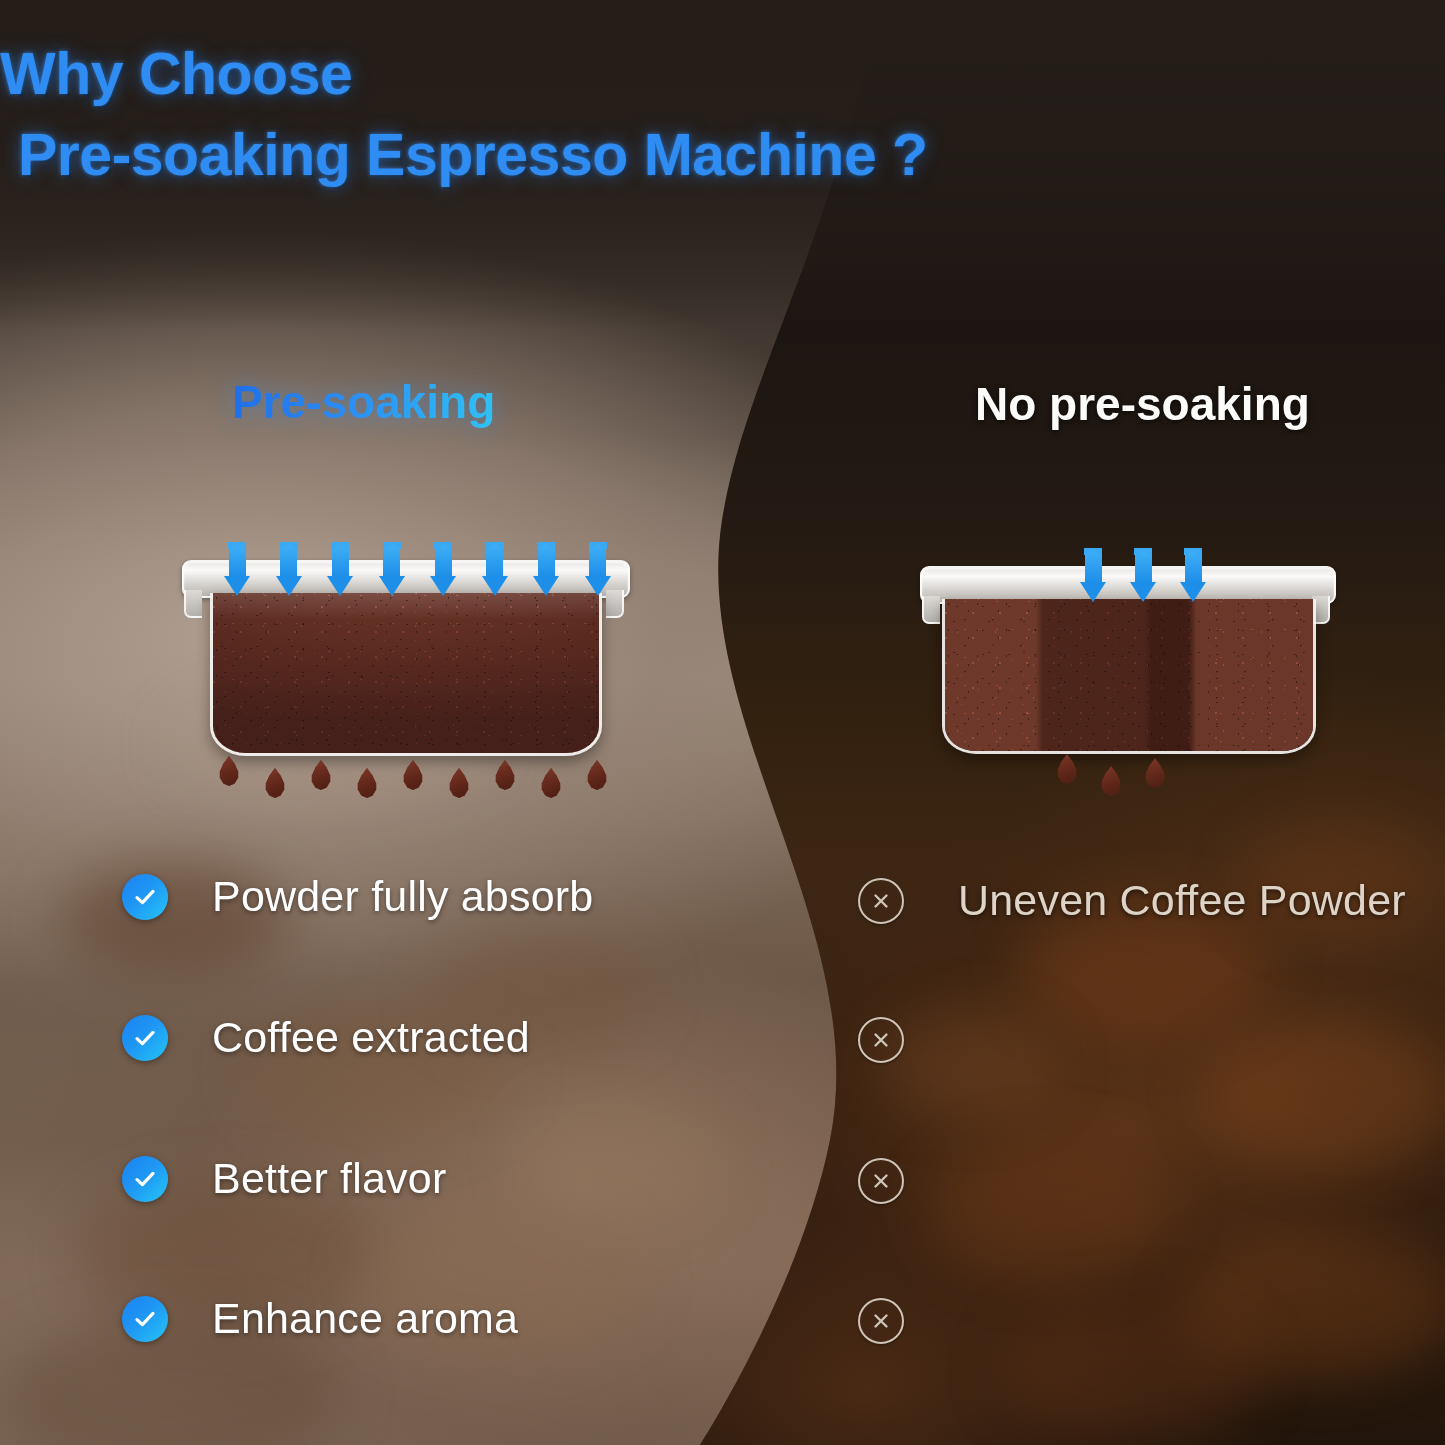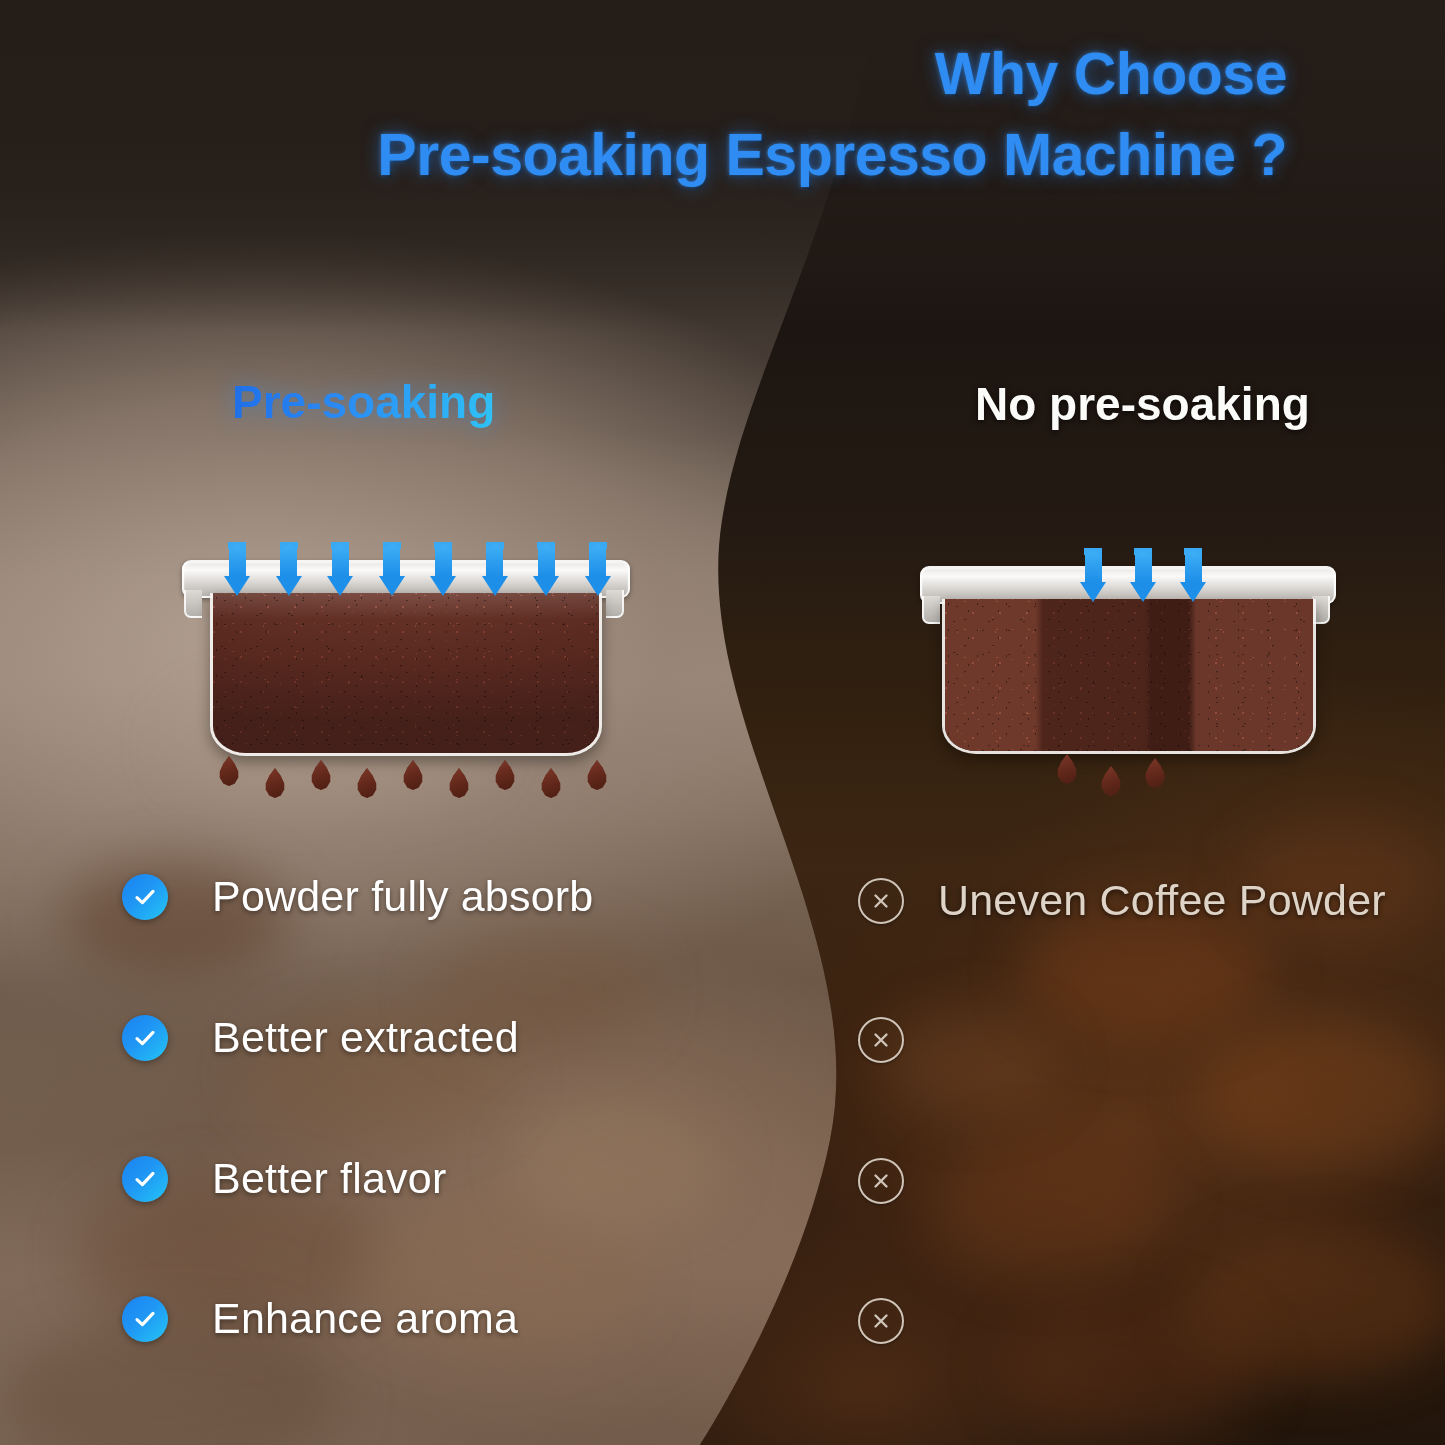--- a/index.html
+++ b/index.html
@@ -46,25 +46,25 @@
   
   .curve-sheen{position:absolute;inset:0;
     -webkit-clip-path:path('M 1445 0 L 1445 1445 L 700 1445 C 700 1445 800 1290 830 1140 C 872 930 690 720 722 520 C 744 380 830 250 880 0 Z');
     clip-path:path('M 1445 0 L 1445 1445 L 700 1445 C 700 1445 800 1290 830 1140 C 872 930 690 720 722 520 C 744 380 830 250 880 0 Z');
     background:linear-gradient(100deg, rgba(190,175,160,.30) 0px, rgba(150,130,112,.10) 22px, rgba(0,0,0,0) 70px);
     pointer-events:none;}
   .top-darken{position:absolute;left:0;top:0;width:1445px;height:330px;
     background:linear-gradient(180deg,#241d18 0%,rgba(36,29,24,.92) 42%,rgba(40,32,26,.45) 78%,rgba(40,32,26,0) 100%);}
 
   
-  .title{position:absolute;left:0;top:34px;width:1287px;text-align:right;
+  .title{position:absolute;left:0;top:34px;width:1287px;text-align:left;
     font-weight:bold;font-size:59px;line-height:1.38;letter-spacing:-.5px;
     color:#2f8cf3;
     text-shadow:0 0 18px rgba(40,130,240,.55),0 0 4px rgba(70,160,255,.6),2px 2px 2px rgba(0,0,0,.55);}
-  .title .l2{display:block;}
+  .title .l2{display:block;margin-left:18px;}
 
   
   .col-head{position:absolute;font-weight:bold;font-size:46px;white-space:nowrap;}
   .col-head.left{left:232px;top:375px;
     background:linear-gradient(95deg,#1f6fe8 0%,#2b8bf3 42%,#2fc2f6 100%);
     -webkit-background-clip:text;background-clip:text;color:transparent;
     filter:drop-shadow(0 0 12px rgba(40,140,240,.45));}
   .col-head.right{left:975px;top:377px;color:#fbfbf9;
     text-shadow:0 2px 6px rgba(0,0,0,.65);}
 
@@ -155,21 +155,21 @@
     display:flex;align-items:center;justify-content:center;}
   .chk svg{display:block;}
   .xc{width:42px;height:42px;border-radius:50%;flex:0 0 auto;
     border:2.5px solid #cfc4b8;
     display:flex;align-items:center;justify-content:center;
     box-shadow:0 1px 3px rgba(0,0,0,.4);}
   .xc svg{display:block;}
 
   .row .lbl{font-size:43px;letter-spacing:.2px;}
   .list.left .lbl{color:#ffffff;margin-left:44px;text-shadow:0 2px 5px rgba(0,0,0,.45);text-align:center;}
-  .list.right .lbl{color:#ded3c7;margin-left:34px;text-shadow:0 2px 5px rgba(0,0,0,.6);}
+  .list.right .lbl{color:#ded3c7;margin-left:54px;text-shadow:0 2px 5px rgba(0,0,0,.6);}
 
   .list.left{left:122px;top:872px;}
   .list.right{left:858px;top:876px;}
   .list .row:nth-child(1){top:0;}
   .list .row:nth-child(2){top:141px;}
   .list .row:nth-child(3){top:282px;}
   .list .row:nth-child(4){top:422px;}
 </style>
 </head>
 <body>
@@ -323,21 +323,21 @@
           </svg>
         </span>
         <span class="lbl">Powder fully absorb</span>
       </div>
       <div class="row">
         <span class="chk">
           <svg width="26" height="26" viewBox="0 0 26 26">
             <path d="M5 13.6 L10.4 18.6 L21 7.4" fill="none" stroke="#ffffff" stroke-width="3.2" stroke-linecap="round" stroke-linejoin="round"></path>
           </svg>
         </span>
-        <span class="lbl">Better extracted</span>
+        <span class="lbl">Coffee extracted</span>
       </div>
       <div class="row">
         <span class="chk">
           <svg width="26" height="26" viewBox="0 0 26 26">
             <path d="M5 13.6 L10.4 18.6 L21 7.4" fill="none" stroke="#ffffff" stroke-width="3.2" stroke-linecap="round" stroke-linejoin="round"></path>
           </svg>
         </span>
         <span class="lbl">Better flavor</span>
       </div>
       <div class="row">

